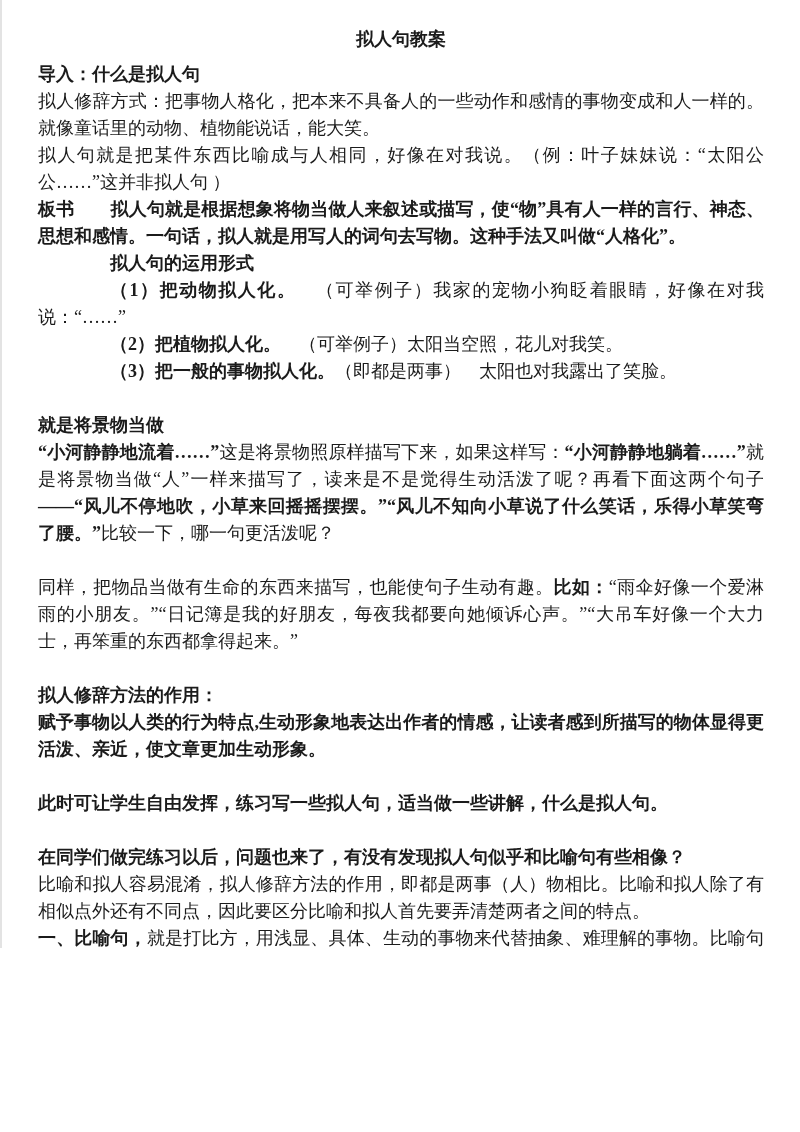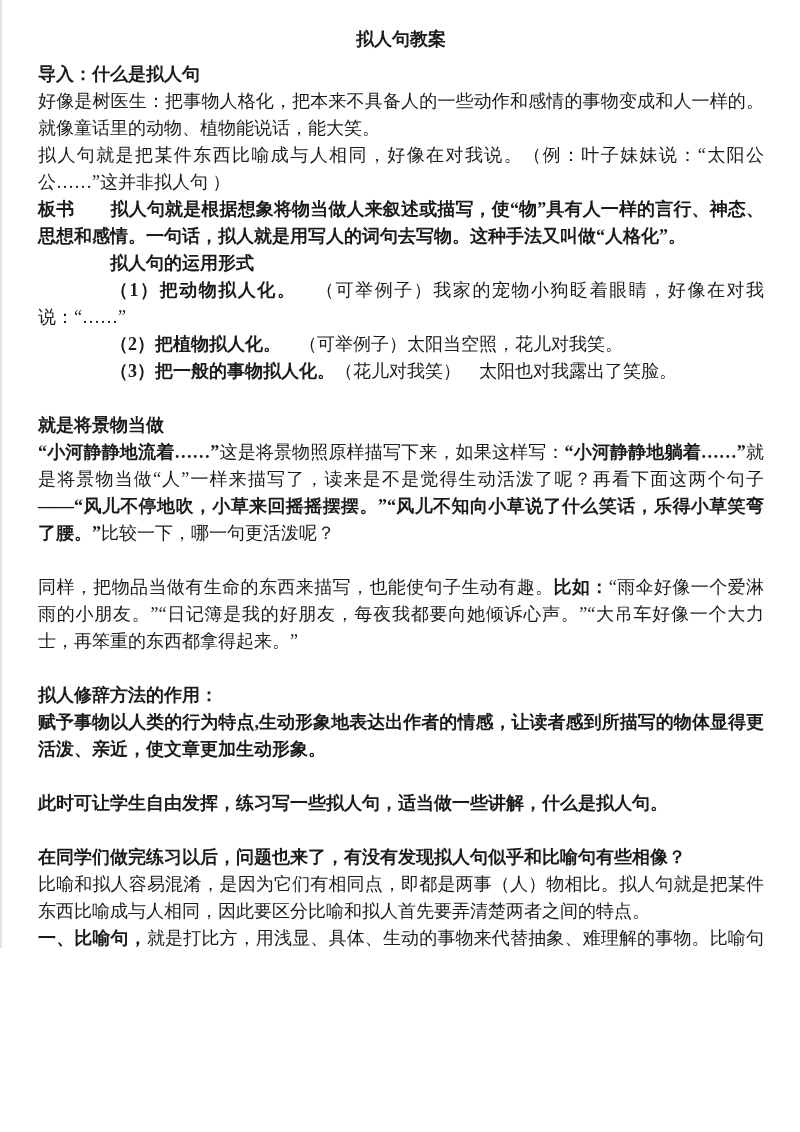--- a/index.html
+++ b/index.html
@@ -36,33 +36,33 @@
 </head>
 <body>
 
 <div class="page">
   <div class="content">
 
     <p class="para title"><span class="b">拟人句教案</span></p>
 
     <p class="para"><span class="b">导入：什么是拟人句</span></p>
 
-    <p class="para"><span>好像是树医生：把事物人格化，把本来不具备人的一些动作和感情的事物变成和人一样的。就像童话里的动物、植物能说话，能大笑。</span></p>
+    <p class="para"><span>拟人修辞方式：把事物人格化，把本来不具备人的一些动作和感情的事物变成和人一样的。就像童话里的动物、植物能说话，能大笑。</span></p>
 
     <p class="para"><span>拟人句就是把某件东西比喻成与人相同，好像在对我说。（例：叶子妹妹说：“太阳公公……”这并非拟人句 ）</span></p>
 
     <p class="para"><span class="b">板书　　拟人句就是根据想象将物当做人来叙述或描写，使“物”具有人一样的言行、神态、思想和感情。一句话，拟人就是用写人的词句去写物。这种手法又叫做“人格化”。</span></p>
 
     <p class="para indent"><span class="b">拟人句的运用形式</span></p>
 
     <p class="para indent"><span class="b">（1）把动物拟人化。</span><span>　（可举例子）我家的宠物小狗眨着眼睛，好像在对我说：“……”</span></p>
 
     <p class="para indent"><span class="b">（2）把植物拟人化。</span><span>　（可举例子）太阳当空照，花儿对我笑。</span></p>
 
-    <p class="para indent"><span class="b">（3）把一般的事物拟人化。</span><span>（花儿对我笑）　太阳也对我露出了笑脸。</span></p>
+    <p class="para indent"><span class="b">（3）把一般的事物拟人化。</span><span>（即都是两事）　太阳也对我露出了笑脸。</span></p>
 
     <div class="blank"></div>
 
     <p class="para"><span class="b">就是将景物当做</span></p>
 
     <p class="para"><span class="b">“小河静静地流着……”</span><span>这是将景物照原样描写下来，如果这样写：</span><span class="b">“小河静静地躺着……”</span><span>就是将景物当做“人”一样来描写了，读来是不是觉得生动活泼了呢？再看下面这两个句子</span><span class="b">——“风儿不停地吹，小草来回摇摇摆摆。”“风儿不知向小草说了什么笑话，乐得小草笑弯了腰。”</span><span>比较一下，哪一句更活泼呢？</span></p>
 
     <div class="blank"></div>
 
     <p class="para"><span>同样，把物品当做有生命的东西来描写，也能使句子生动有趣。</span><span class="b">比如：</span><span>“雨伞好像一个爱淋雨的小朋友。”“日记簿是我的好朋友，每夜我都要向她倾诉心声。”“大吊车好像一个大力士，再笨重的东西都拿得起来。”</span></p>
@@ -75,20 +75,20 @@
     <p class="para"><span class="b">赋予事物以人类的行为特点,生动形象地表达出作者的情感，让读者感到所描写的物体显得更活泼、亲近，使文章更加生动形象。</span></p>
 
     <div class="blank"></div>
 
     <p class="para"><span class="b">此时可让学生自由发挥，练习写一些拟人句，适当做一些讲解，什么是拟人句。</span></p>
 
     <div class="blank"></div>
 
     <p class="para"><span class="b">在同学们做完练习以后，问题也来了，有没有发现拟人句似乎和比喻句有些相像？</span></p>
 
-    <p class="para"><span>比喻和拟人容易混淆，是因为它们有相同点，即都是两事（人）物相比。拟人句就是把某件东西比喻成与人相同，因此要区分比喻和拟人首先要弄清楚两者之间的特点。</span></p>
+    <p class="para"><span>比喻和拟人容易混淆，拟人修辞方法的作用，即都是两事（人）物相比。比喻和拟人除了有相似点外还有不同点，因此要区分比喻和拟人首先要弄清楚两者之间的特点。</span></p>
 
     <p class="para"><span class="b">一、比喻句，</span><span>就是打比方，用浅显、具体、生动的事物来代替抽象、难理解的事物。比喻句的基本结构分为三部分：本体（被比喻的事物）、喻词（表示比喻关系的词语）　和喻体（打比方的事物）。</span></p>
 
     <p class="para"><span class="b">例：这只猴子像一个小男孩那样顽皮。</span></p>
 
   </div>
 </div>
 
 </body></html>

